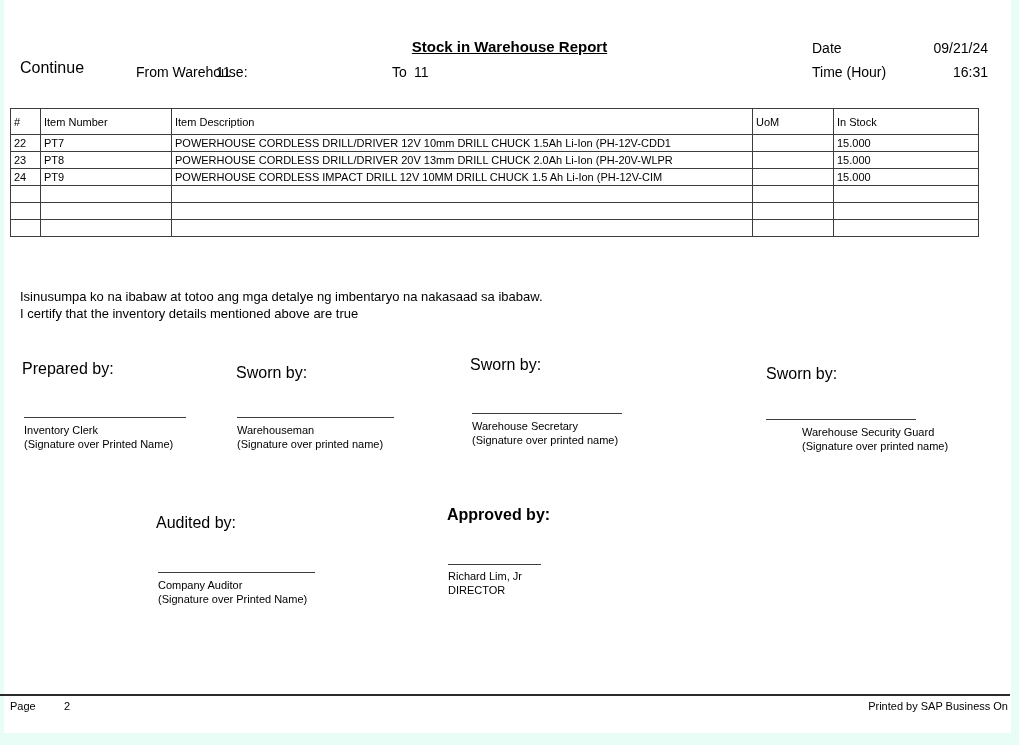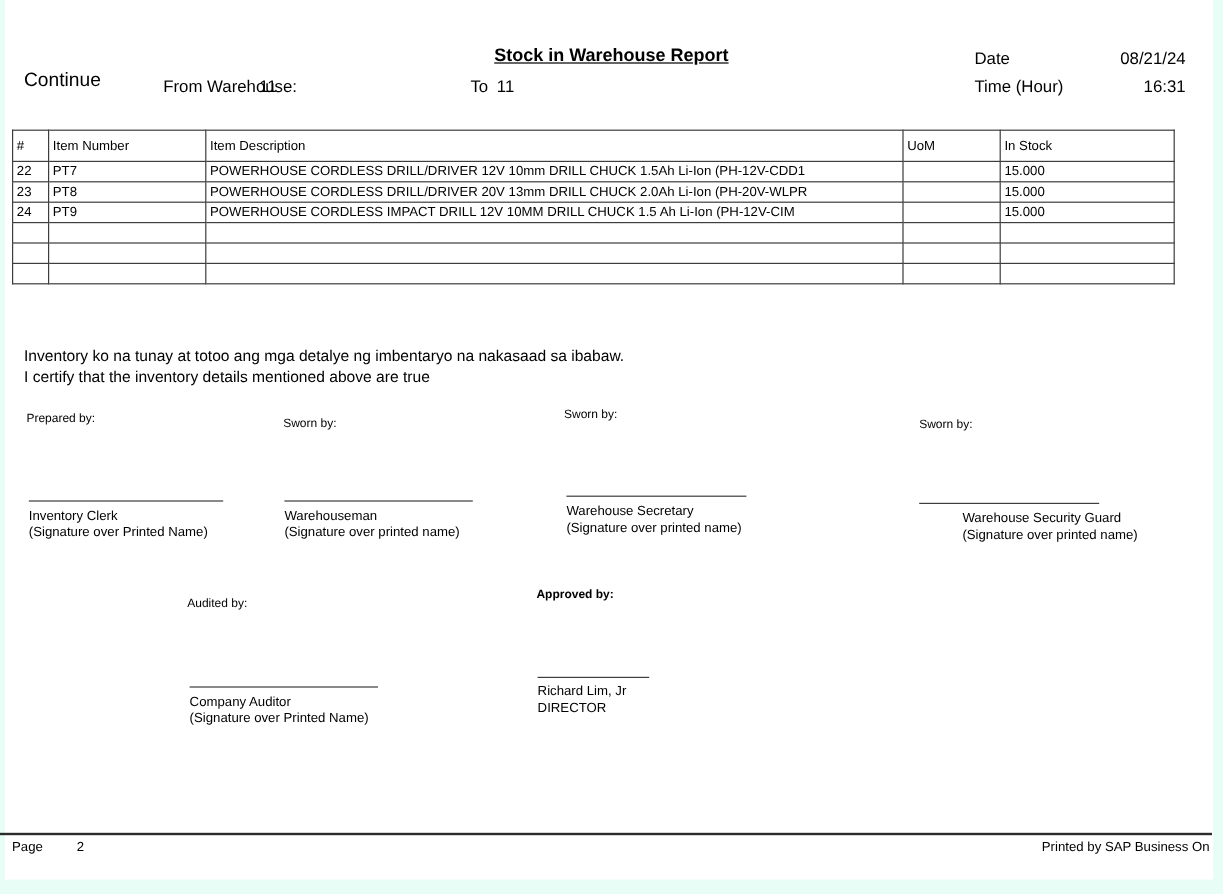--- a/index.html
+++ b/index.html
@@ -30,21 +30,21 @@
   .stock-table td { height:17px; vertical-align:middle; }
   .col-num   { width:30px; }
   .col-item  { width:131px; }
   .col-desc  { width:581px; }
   .col-uom   { width:81px; }
   .col-stock { width:145px; }
   .cell-stock { text-align:right; }
 
   .cert { position:absolute; left:20px; top:288px; font-size:13px; line-height:17px; }
 
-  .sig-label { position:absolute; font-size:10px; }
+  .sig-label { position:absolute; font-size:16px;margin-top:16px; }
   .sig-line  { position:absolute; border-top:1.5px solid #3d3d3d; }
   .sig-name  { position:absolute; font-size:11px; line-height:14px; }
 
   .footer-rule { position:absolute; left:0; top:694px; width:1010px; border-top:2px solid #2b2b2b; }
   .foot { position:absolute; top:700px; font-size:11px; }
 </style>
 </head>
 <body>
 
 <div class="canvas">
@@ -52,21 +52,21 @@
 
   <div class="title">Stock in Warehouse Report</div>
   <div class="continue">Continue</div>
 
   <div class="abs lbl" style="left:136px; top:64px;">From Warehouse:</div>
   <div class="abs lbl" style="left:216px; top:64px;">11</div>
   <div class="abs lbl" style="left:392px; top:64px;">To</div>
   <div class="abs lbl" style="left:414px; top:64px;">11</div>
 
   <div class="abs lbl" style="left:812px; top:40px;">Date</div>
-  <div class="abs lbl rt" style="left:888px; top:40px; width:100px;">08/21/24</div>
+  <div class="abs lbl rt" style="left:888px; top:40px; width:100px;">09/21/24</div>
   <div class="abs lbl" style="left:812px; top:64px;">Time (Hour)</div>
   <div class="abs lbl rt" style="left:888px; top:64px; width:100px;">16:31</div>
 
   <table class="stock-table">
     <colgroup>
       <col class="col-num">
         <col class="col-item">
         <col class="col-desc">
         <col class="col-uom">
         <col class="col-stock">
@@ -118,21 +118,21 @@
       <td></td>
       <td></td>
       <td></td>
       <td></td>
       <td class="cell-stock"></td>
     </tr>
   </tbody>
     </table>
 
   <div class="cert">
-    <div>Inventory ko na tunay at totoo ang mga detalye ng imbentaryo na nakasaad sa ibabaw.</div>
+    <div>Isinusumpa ko na ibabaw at totoo ang mga detalye ng imbentaryo na nakasaad sa ibabaw.</div>
     <div>I certify that the inventory details mentioned above are true</div>
   </div>
 
   <div class="sig-label" style="left:22px;  top:344px;">Prepared by:</div>
   <div class="sig-label" style="left:236px; top:348px;">Sworn by:</div>
   <div class="sig-label" style="left:470px; top:340px;">Sworn by:</div>
   <div class="sig-label" style="left:766px; top:349px;">Sworn by:</div>
 
   <div class="sig-line" style="left:24px;  top:417px; width:162px;"></div>
   <div class="sig-name" style="left:24px;  top:423px;">

